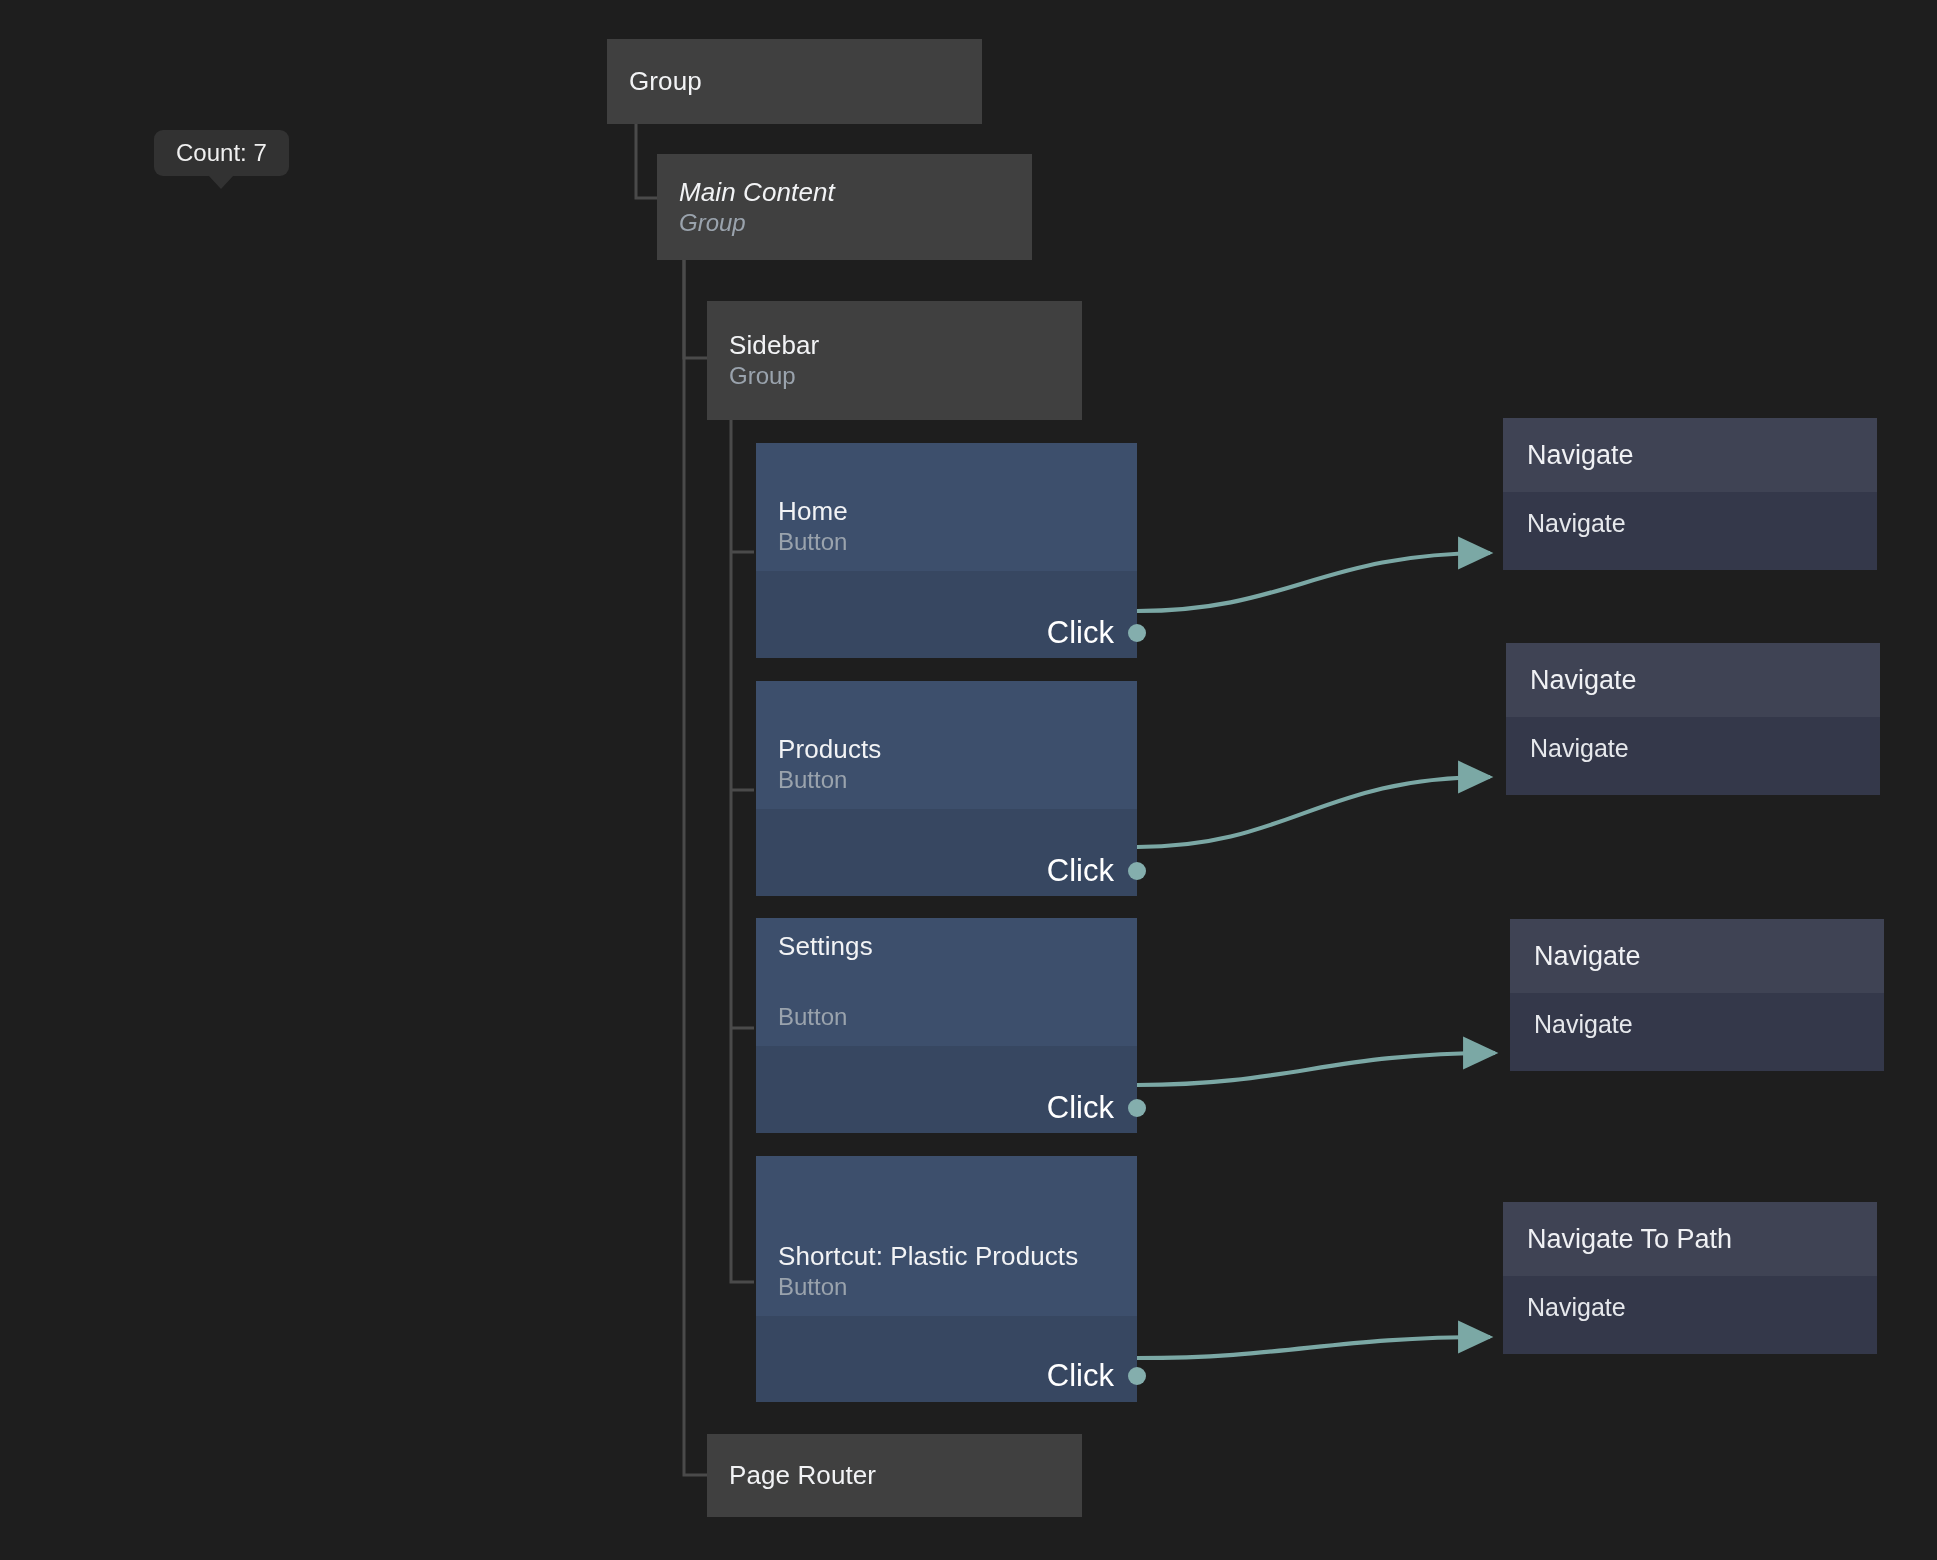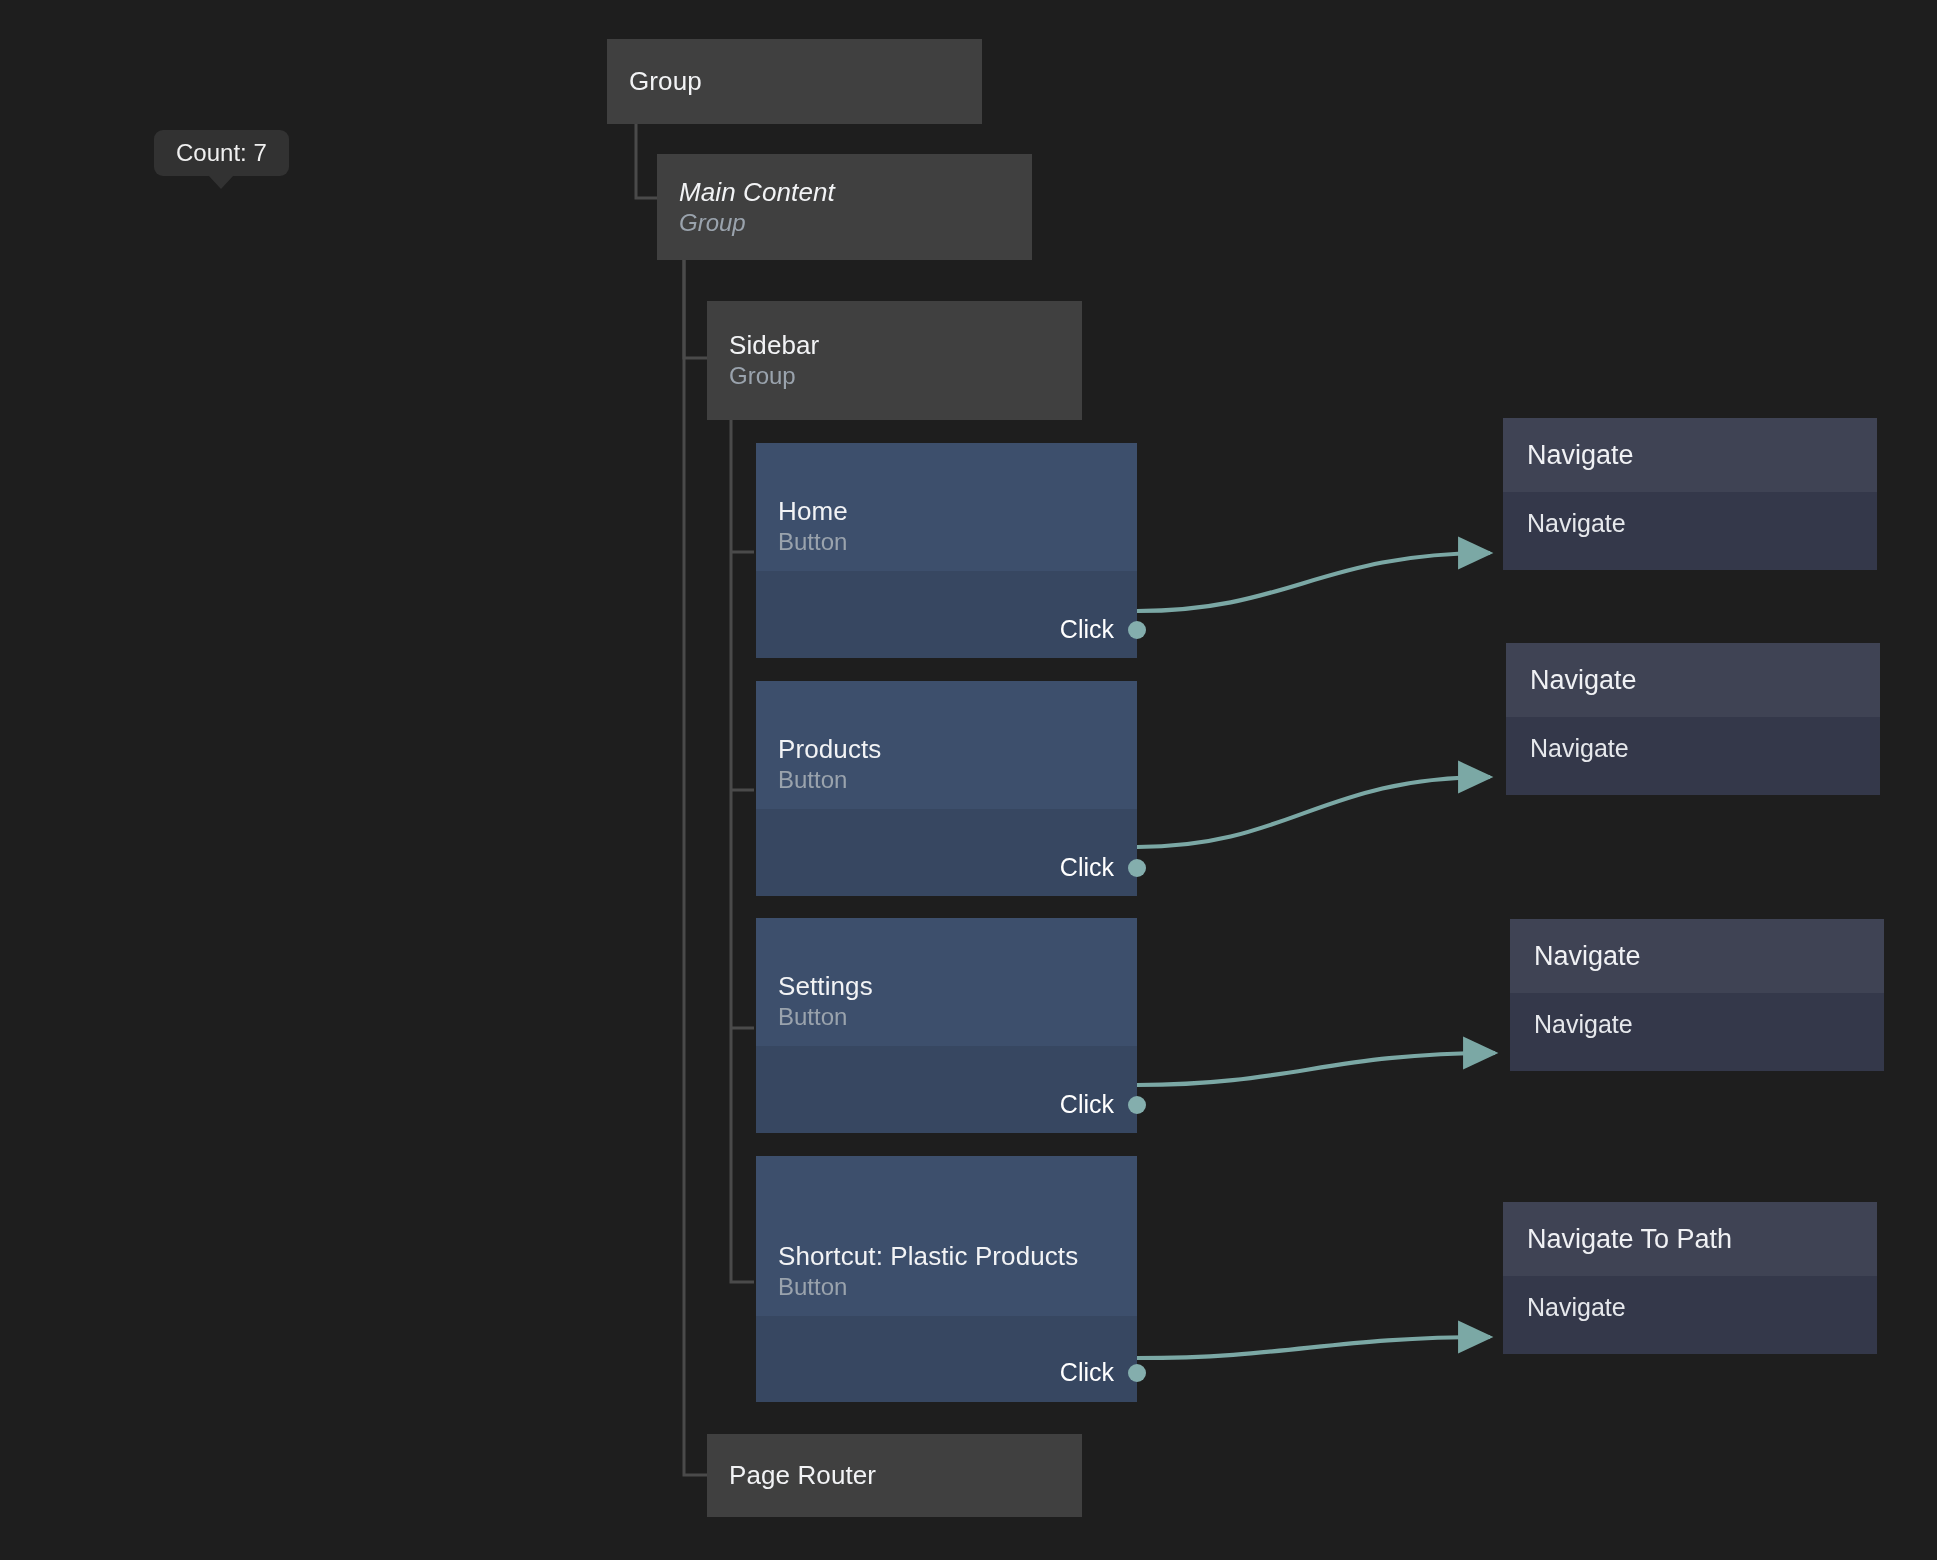--- a/index.html
+++ b/index.html
@@ -84,21 +84,21 @@
   }
   .port-row {
     position: absolute;
     right: 0;
     display: flex;
     align-items: center;
     justify-content: flex-end;
   }
   .port-label {
     color: #ffffff;
-    font-size: 25px;
+    font-size: 31px;
     margin-right: 14px;
   }
   .port-dot {
     width: 18px; height: 18px;
     border-radius: 50%;
     background: #84aead;
     margin-right: -9px;
   }
 
   
@@ -246,21 +246,21 @@
     </div>
     <div class="body">
       <div class="port-row" style="top:44px;">
         <span class="port-label">Click</span>
         <span class="port-dot"></span>
       </div>
     </div>
   </div>
 
   <div class="node compound" style="left:756px; top:918px; width:381px; height:215px;">
-    <div class="hdr" style="height:128px;">
+    <div class="hdr" style="height:128px;gap:40px;">
       <span class="node-title">Settings</span>
       <span class="node-sub">Button</span>
     </div>
     <div class="body">
       <div class="port-row" style="top:44px;">
         <span class="port-label">Click</span>
         <span class="port-dot"></span>
       </div>
     </div>
   </div>

